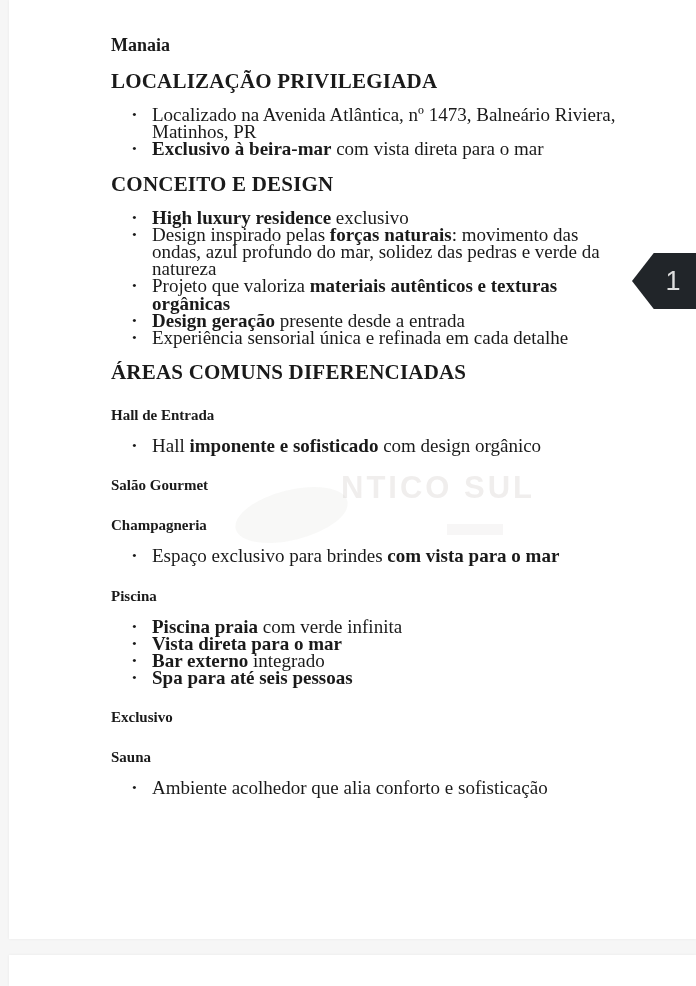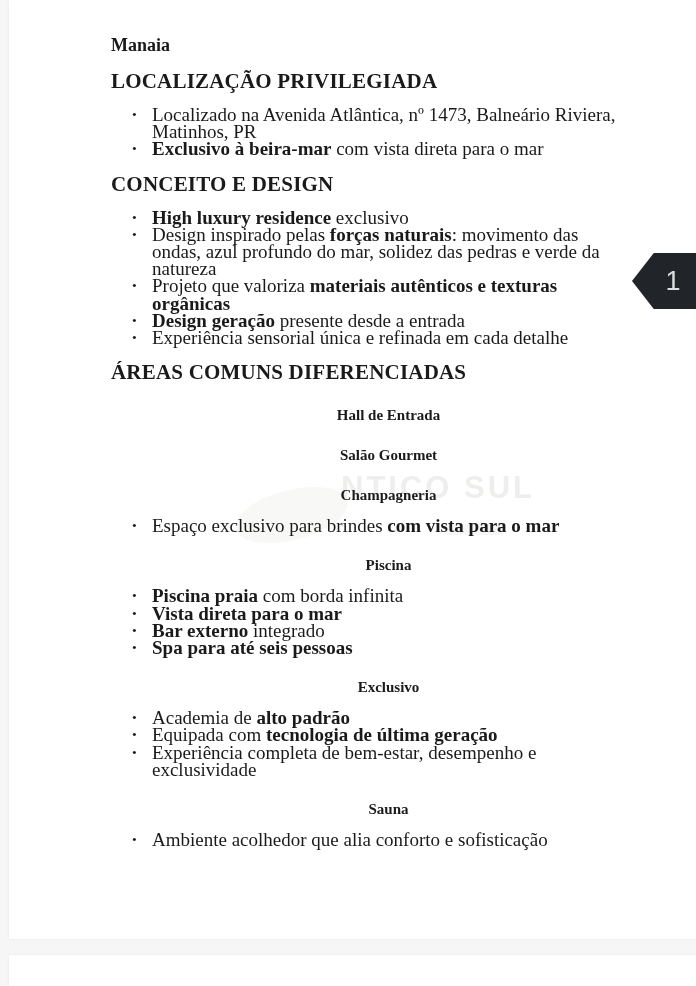--- a/index.html
+++ b/index.html
@@ -39,21 +39,20 @@
     font-size: 21px;
     line-height: 24px;
     font-weight: bold;
     letter-spacing: 0.2px;
   }
   .doc-content h3 {
     margin: 22px 0 0 0;
     font-size: 15px;
     line-height: 18px;
     font-weight: bold;
-    text-align: center;
   }
   .doc-content ul {
     margin: 13px 0 8px 0;
     padding: 0 0 0 41px;
     list-style: none;
   }
   .doc-content li {
     position: relative;
     font-size: 19px;
     line-height: 17.2px;
@@ -136,38 +135,36 @@
       <h2>CONCEITO E DESIGN</h2>
       <ul>
         <li><span class="b">High luxury residence</span><span> exclusivo</span></li>
         <li><span>Design inspirado pelas </span><span class="b">forças naturais</span><span>: movimento das ondas, azul profundo do mar, solidez das pedras e verde da natureza</span></li>
         <li><span>Projeto que valoriza </span><span class="b">materiais autênticos e texturas orgânicas</span></li>
         <li><span class="b">Design geração</span><span> presente desde a entrada</span></li>
         <li><span>Experiência sensorial única e refinada em cada detalhe</span></li>
       </ul>
       <h2>ÁREAS COMUNS DIFERENCIADAS</h2>
       <h3>Hall de Entrada</h3>
+      <ul>
+        <li><span>Hall </span><span class="b">imponente e sofisticado</span><span> com design orgânico</span></li>
+      </ul>
       <h3>Salão Gourmet</h3>
       <h3>Champagneria</h3>
       <ul>
         <li><span>Espaço exclusivo para brindes </span><span class="b">com vista para o mar</span></li>
       </ul>
       <h3>Piscina</h3>
       <ul>
-        <li><span class="b">Piscina praia</span><span> com borda infinita</span></li>
+        <li><span class="b">Piscina praia</span><span> com verde infinita</span></li>
         <li><span class="b">Vista direta para o mar</span></li>
         <li><span class="b">Bar externo</span><span> integrado</span></li>
         <li><span class="b">Spa para até seis pessoas</span></li>
       </ul>
       <h3>Exclusivo</h3>
-      <ul>
-        <li><span>Academia de </span><span class="b">alto padrão</span></li>
-        <li><span>Equipada com </span><span class="b">tecnologia de última geração</span></li>
-        <li><span>Experiência completa de bem-estar, desempenho e exclusividade</span></li>
-      </ul>
       <h3>Sauna</h3>
       <ul>
         <li><span>Ambiente acolhedor que alia conforto e sofisticação</span></li>
       </ul>
     </div>
 </div>
 
 <div class="page page-2"></div>
 
 <div class="page-badge" style="background: rgb(33, 37, 41); color: rgb(222, 222, 222);">

